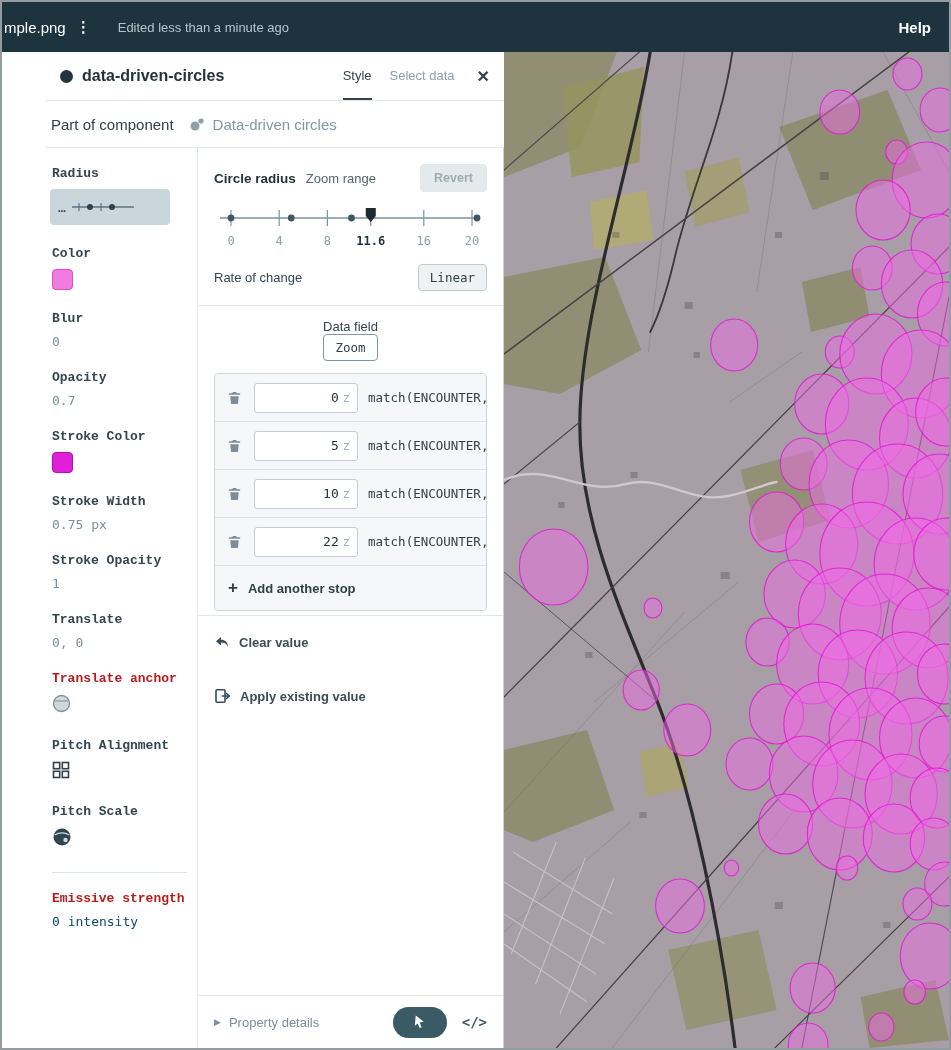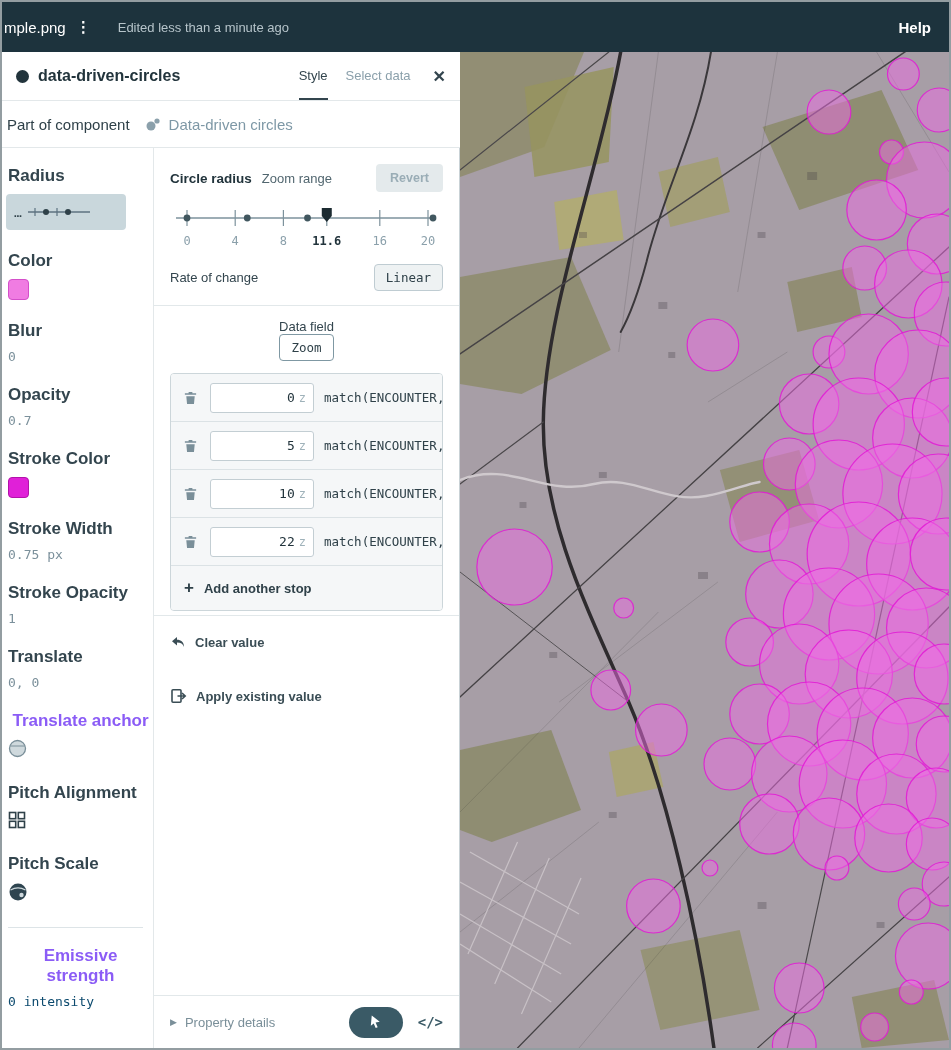--- a/index.html
+++ b/index.html
@@ -6,43 +6,43 @@
   body{font-family:"Liberation Sans",sans-serif;}
   .app{width:951px;height:1050px;border:2px solid #939da1;box-sizing:border-box;display:flex;flex-direction:column;overflow:hidden;background:#fff;}
 
   
   .topbar{height:50px;background:#1d333d;display:flex;align-items:center;color:#fff;padding:0 18px 0 0;flex:none;}
   .topbar .filename{font-weight:normal;font-size:15px;margin-left:2px;}
   .topbar .menu-dots{font-size:15px;font-weight:bold;margin-left:10px;letter-spacing:1px;color:#fff;}
   .topbar .edited{color:#b6c4ca;font-size:13px;margin-left:26px;}
   .topbar .help{margin-left:auto;font-weight:bold;font-size:15px;color:#fff;}
 
-  .body{flex:1;display:flex;min-height:0;}
+  .body{flex:1;display:flex;min-height:0;padding-left:44px;}
 
   
   .panel{width:458px;flex:none;display:flex;flex-direction:column;background:#fff;min-height:0;}
   .panel-header{height:48px;flex:none;display:flex;align-items:center;border-bottom:1px solid #e3e8ea;padding:0 14px;}
   .layer-dot{width:13px;height:13px;border-radius:50%;background:#22343c;margin-right:9px;flex:none;}
   .panel-title{font-size:16px;font-weight:bold;color:#22343c;}
   .tabs{margin-left:auto;display:flex;align-items:stretch;gap:18px;height:48px;}
   .tab{font-size:13px;color:#8ba0ab;display:flex;align-items:center;border-bottom:2px solid transparent;box-sizing:border-box;cursor:pointer;}
   .tab.active{color:#33454e;border-bottom-color:#33454e;}
   .close{font-size:16px;color:#33454e;margin-left:22px;font-weight:bold;cursor:pointer;}
 
   .component-row{height:46px;flex:none;display:flex;align-items:center;border-bottom:1px solid #e3e8ea;padding:0 14px 0 5px;font-size:15px;color:#2f4149;}
   .component-icon{margin:0 8px 0 14px;display:flex;}
   .component-link{color:#7e98a6;}
 
   .panel-body{flex:1;display:flex;min-height:0;}
 
   
   .left-col{width:145px;flex:none;border-right:1px solid #e3e8ea;padding:18px 0 0 6px;overflow:hidden;}
   .prop{margin-bottom:21px;}
-  .prop-label{font-size:17px;font-weight:bold;color:#33454e;margin-bottom:8px;}
-  .prop-label.muted{color:#8b5cf6;text-align:center;}
+  .prop-label{font-size:13px;font-weight:bold;color:#33454e;margin-bottom:8px;font-family:Liberation Mono, monospace;}
+  .prop-label.muted{color:#b91c1c;}
   .prop-value{font-family:"DejaVu Sans Mono",monospace;font-size:13px;color:#7b909b;}
   .prop-value.light{color:#0c4a6e;}
   .radius-box{width:120px;height:36px;background:#c9d7dc;border-radius:4px;display:flex;align-items:center;padding:0 8px;gap:5px;margin-left:-2px;box-sizing:border-box;}
   .radius-ellipsis{font-family:"DejaVu Sans Mono",monospace;color:#2f4149;font-size:13px;}
   .swatch{width:21px;height:21px;border-radius:4px;border:1.5px solid;box-sizing:border-box;}
   .swatch.pink{border-color:#d44fca;}
   .swatch.magenta{border-color:#b312aa;}
   .left-divider{border-top:1px solid #dde4e7;margin:2px 10px 18px 0;}
 
   

